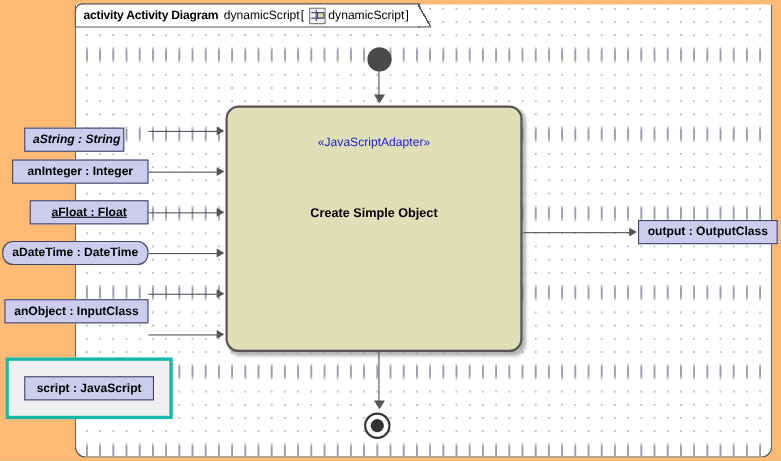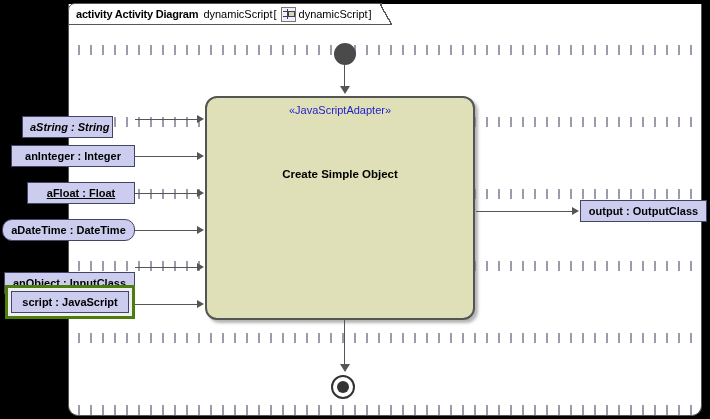--- a/index.html
+++ b/index.html
@@ -11,21 +11,21 @@
     width: 710px;
     height: 419px;
     overflow: hidden;
     font-family: "Liberation Sans", sans-serif;
   }
 
   #canvas {
     position: relative;
     width: 710px;
     height: 419px;
-    background: #000000;
+    background: #fdba74;
   }
 
   
   #diagram-frame {
     position: absolute;
     left: 68px;
     top: 4px;
     width: 634px;
     height: 412px;
     background: #ffffff;
@@ -118,21 +118,21 @@
     left: 205px;
     top: 96px;
     width: 270px;
     height: 224px;
     background: #dfdfb8;
     border: 2px solid #555555;
     border-radius: 12px;
     box-sizing: border-box;
     box-shadow: 3px 3px 3px rgba(120,120,120,0.55);
     text-align: center;
-    padding-top: 5px;
+    padding-top: 25px;
   }
   #activity-stereotype {
     font-size: 11px;
     color: #2222cc;
     line-height: 15px;
   }
   #activity-title {
     font-size: 11.5px;
     font-weight: bold;
     color: #000000;
@@ -150,24 +150,25 @@
     color: #000000;
     height: 22px;
     line-height: 20px;
     text-align: center;
     padding: 0 7px;
     box-sizing: border-box;
     white-space: nowrap;
   }
   .pin-selected-wrap {
     position: absolute;
-    border: 3px solid #4d7c0f;
+    border: 3px solid #14b8a6;
     background: #f0f0f0;
-    padding: 3px;
+    padding: 14px;
     box-sizing: content-box;
+    margin-top: 40px;
   }
   .pin-selected-wrap .pin {
     position: static;
     display: block;
   }
 
   
   .conn {
     position: absolute;
     height: 1px;

